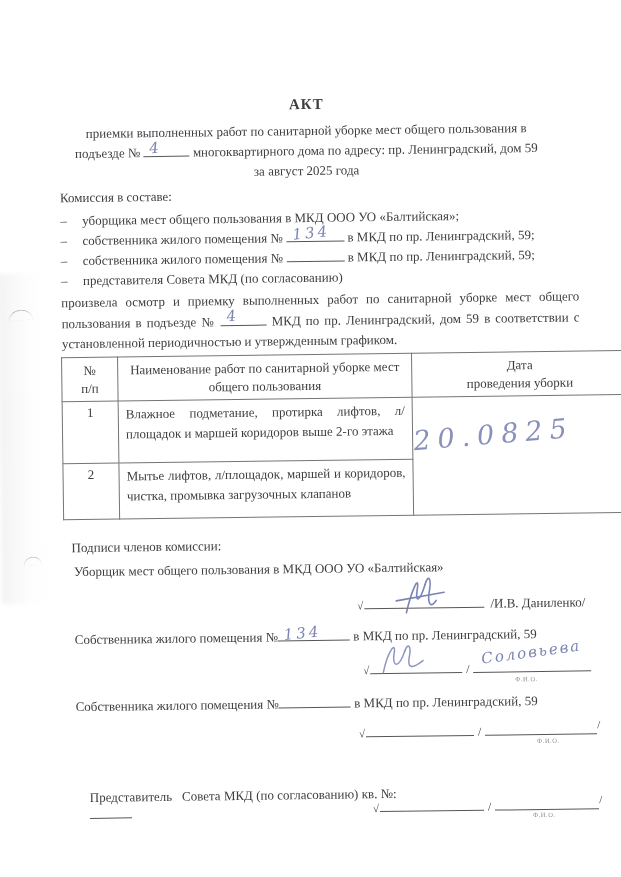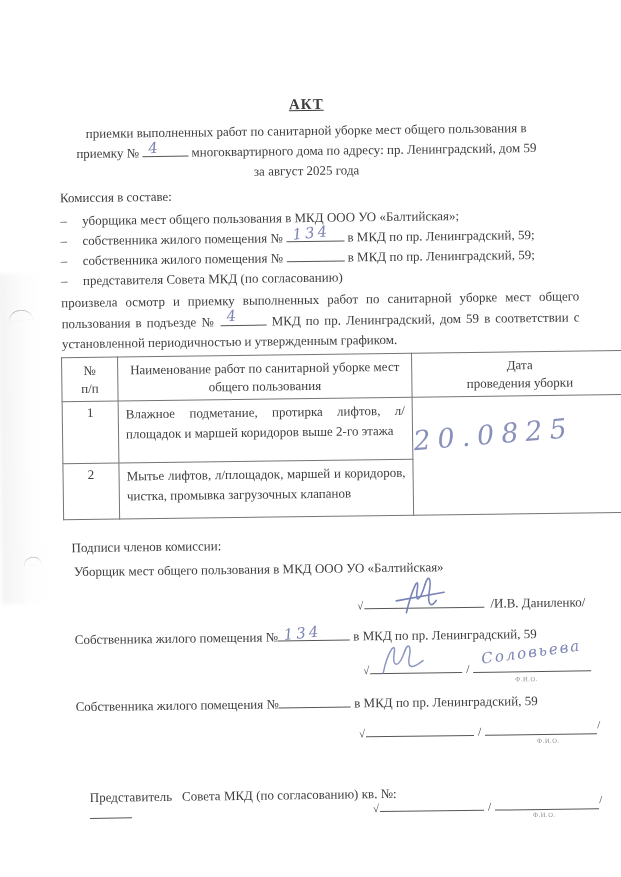--- a/index.html
+++ b/index.html
@@ -14,21 +14,21 @@
   
   .edge-smudge{position:absolute;left:0;top:270px;width:46px;height:330px;
     background:linear-gradient(to right,rgba(170,170,172,0.14),rgba(200,200,200,0.04) 60%,transparent);
     filter:blur(2px);}
   .arc{position:absolute;border:none;border-top:1.6px solid #b7b7ba;border-radius:50% 50% 0 0/100% 100% 0 0;opacity:.85;}
   .arc1{left:10px;top:306px;width:24px;height:10px;transform:rotate(-6deg);}
   .arc2{left:22px;top:553px;width:18px;height:8px;transform:rotate(-4deg);}
   
   .doc-title{position:absolute;top:96px;left:0;width:621px;text-align:center;
     font-size:15px;font-weight:bold;letter-spacing:1px;}
-  .doc-title span{text-decoration:underline;}
+  .doc-title span{}
   .intro{position:absolute;top:121px;left:48px;width:524px;text-align:center;
     font-size:13px;line-height:20px;}
   .para{font-size:13px;line-height:20.5px;}
   .commission-heading{position:absolute;top:187px;left:63px;font-size:13px;}
   .members{position:absolute;top:208px;left:63px;width:520px;font-size:13px;line-height:20px;}
   .member{display:flex;}
   .member .dash{width:22px;flex:none;}
   .body-par{position:absolute;top:290px;left:63px;width:518px;text-align:justify;}
   
   .blank{display:inline-block;border-bottom:1px solid #565656;position:relative;vertical-align:baseline;height:12px;}
@@ -70,21 +70,21 @@
   <div class="arc arc1"></div>
   <div class="arc arc2"></div>
 
   <div class="doc-title">
     <span>АКТ</span>
   </div>
 
   <div class="intro">
     <div>приемки выполненных работ по санитарной уборке мест общего пользования в</div>
     <div>
-      <span>приемку №</span>
+      <span>подъезде №</span>
       <span class="blank" style="width:46px;">
         <span class="hand hand-num">4</span>
       </span>
       <span>многоквартирного дома по адресу: пр. Ленинградский, дом 59</span>
     </div>
     <div>за август 2025 года</div>
   </div>
 
   <div class="commission-heading">Комиссия в составе:</div>
 

